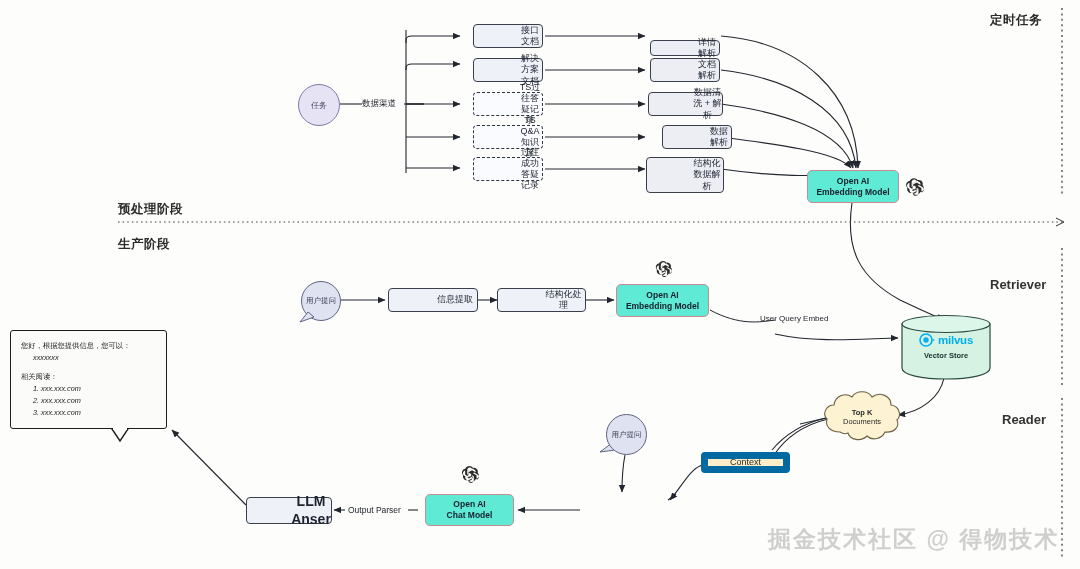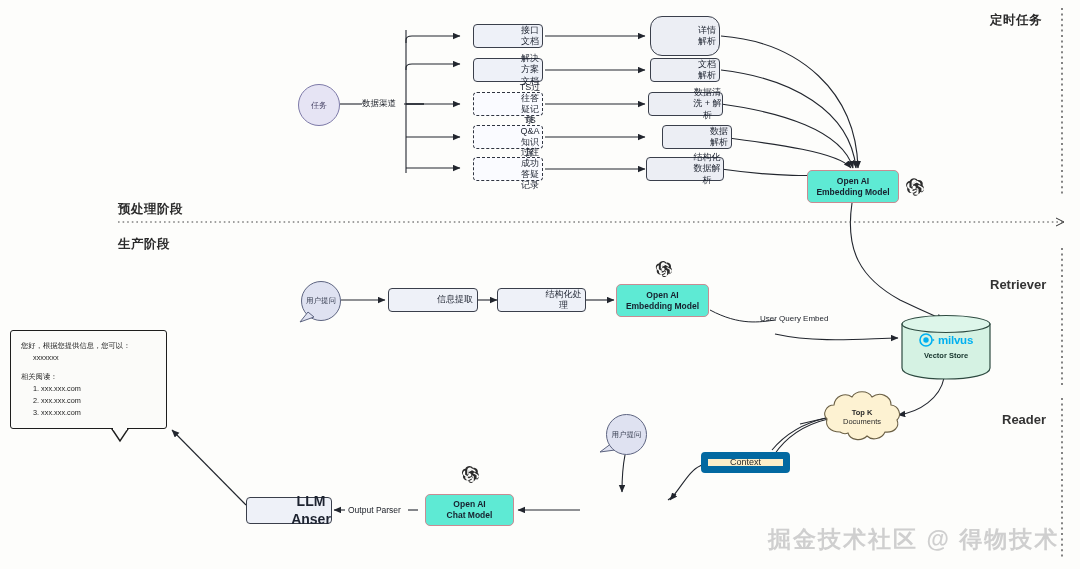--- a/index.html
+++ b/index.html
@@ -26,21 +26,21 @@
   .circle{position:absolute;border-radius:50%;background:#e6e4f4;border:1px solid #7d7aa8;
           display:flex;align-items:center;justify-content:center;font-size:8px;color:#4a4668;}
 
   .bubble{position:absolute;border-radius:50%;background:#dfe2f1;border:1px solid #5d6480;
           display:flex;align-items:center;justify-content:center;font-size:7.5px;color:#333a4d;}
 
   .answer{position:absolute;border:1.4px solid #1d1d1d;background:#fbfbf9;border-radius:3px;
           font-size:7.3px;color:#1d1d1d;line-height:1.65;padding:9px 10px;box-sizing:border-box;
           text-align:left;}
   .answer .ln{white-space:nowrap;}
-  .answer .ind{padding-left:12px;}
+  .answer .ind{padding-left:12px;font-style:italic;}
   .answer .gap{height:7px;}
 
   .cyl{position:absolute;}
   .milvus-word{font-size:11.5px;font-weight:bold;color:#00b0f0;letter-spacing:-.2px;}
   .vs-word{font-size:7.5px;font-weight:bold;color:#13312a;}
 
   .watermark{position:absolute;font-size:23px;color:#cfcfcf;font-weight:bold;
              white-space:nowrap;letter-spacing:2px;}
   .oai{position:absolute;}
 </style>
@@ -144,33 +144,33 @@
   <div class="node box dashed" style="left:473px;top:92px;width:70px;height:24px;">
     <span>TS过往答疑记录</span>
   </div>
   <div class="node box dashed" style="left:473px;top:125px;width:70px;height:24px;">
     <span>TS Q&amp;A知识库</span>
   </div>
   <div class="node box dashed" style="left:473px;top:157px;width:70px;height:24px;">
     <span>过往成功答疑记录</span>
   </div>
 
-  <div class="node box gray" style="left:650px;top:16px;width:70px;height:40px;border-radius:12px;">
+  <div class="node box gray" style="left:650px;top:40px;width:70px;height:16px;">
     <span>详情解析</span>
   </div>
   <div class="node box gray" style="left:650px;top:58px;width:70px;height:24px;">
     <span>文档解析</span>
   </div>
   <div class="node box gray" style="left:648px;top:92px;width:75px;height:24px;">
     <span>数据清洗 + 解析</span>
   </div>
   <div class="node box gray" style="left:650px;top:125px;width:70px;height:24px;margin-left:12px;">
     <span>数据解析</span>
   </div>
-  <div class="node box gray" style="left:646px;top:157px;width:78px;height:24px;">
+  <div class="node box gray" style="left:646px;top:157px;width:78px;height:36px;">
     <span>结构化数据解析</span>
   </div>
 
   <div class="node pink" style="left:807px;top:170px;width:92px;height:33px;flex-direction:column;">
     <span>Open AI</span>
     <span>Embedding Model</span>
   </div>
   <svg class="oai" style="left:903px;top:176px;width:22px;height:22px;" viewBox="0 0 24 24">
     <path d="M12 2.4c-2.2 0-4 1.3-4.8 3.1-2 .2-3.6 1.8-3.8 3.9-.1 1.3.4 2.5 1.3 3.4-.6 1.9.1 4 1.8 5.1 1.1.7 2.4.9 3.6.5.9 1.3 2.4 2.1 4 2.1 2.2 0 4-1.3 4.8-3.1 2-.2 3.6-1.8 3.8-3.9.1-1.3-.4-2.5-1.3-3.4.6-1.9-.1-4-1.8-5.1-1.1-.7-2.4-.9-3.6-.5C15.1 3.2 13.6 2.4 12 2.4zm0 1.5c1.2 0 2.3.6 3 1.5l-3.6 2.1c-.3.2-.5.5-.5.9v4.3l-1.5-.9V7.2c0-1.8 1.4-3.3 2.6-3.3zm4.6 2.3c.4 0 .8.1 1.2.3 1 .6 1.5 1.9 1.2 3l-3.6-2.1c-.3-.2-.7-.2-1 0l-3.7 2.1V7.8l3.6-2.1c.4-.2.8-.3 1.3-.3.3 0 .7 0 1 .1zM7 7.4v4.3c0 .4.2.7.5.9l3.7 2.1-1.5.9-3.6-2.1c-1.6-.9-2.1-2.9-1.2-4.4.5-.9 1.3-1.5 2.1-1.7zm10.4 2.4 3.6 2.1c1.6.9 2.1 2.9 1.2 4.4-.5.8-1.2 1.4-2.1 1.6v-4.3c0-.4-.2-.7-.5-.9l-3.7-2.1 1.5-.8zM12 10.3l1.9 1.1v2.2L12 14.7l-1.9-1.1v-2.2l1.9-1.1zm3.4 2.9 1.5.9v4.2c0 1.8-1.4 3.3-3.2 3.3-1.2 0-2.3-.6-3-1.5l3.6-2.1c.3-.2.5-.5.5-.9v-3.9zm-8.3.9 3.7 2.1c.3.2.7.2 1 0l3.7-2.1v1.8l-3.6 2.1c-1.6.9-3.5.3-4.4-1.2-.4-.8-.5-1.7-.4-2.7z" fill="#2c2c2c"></path>
   </svg>

